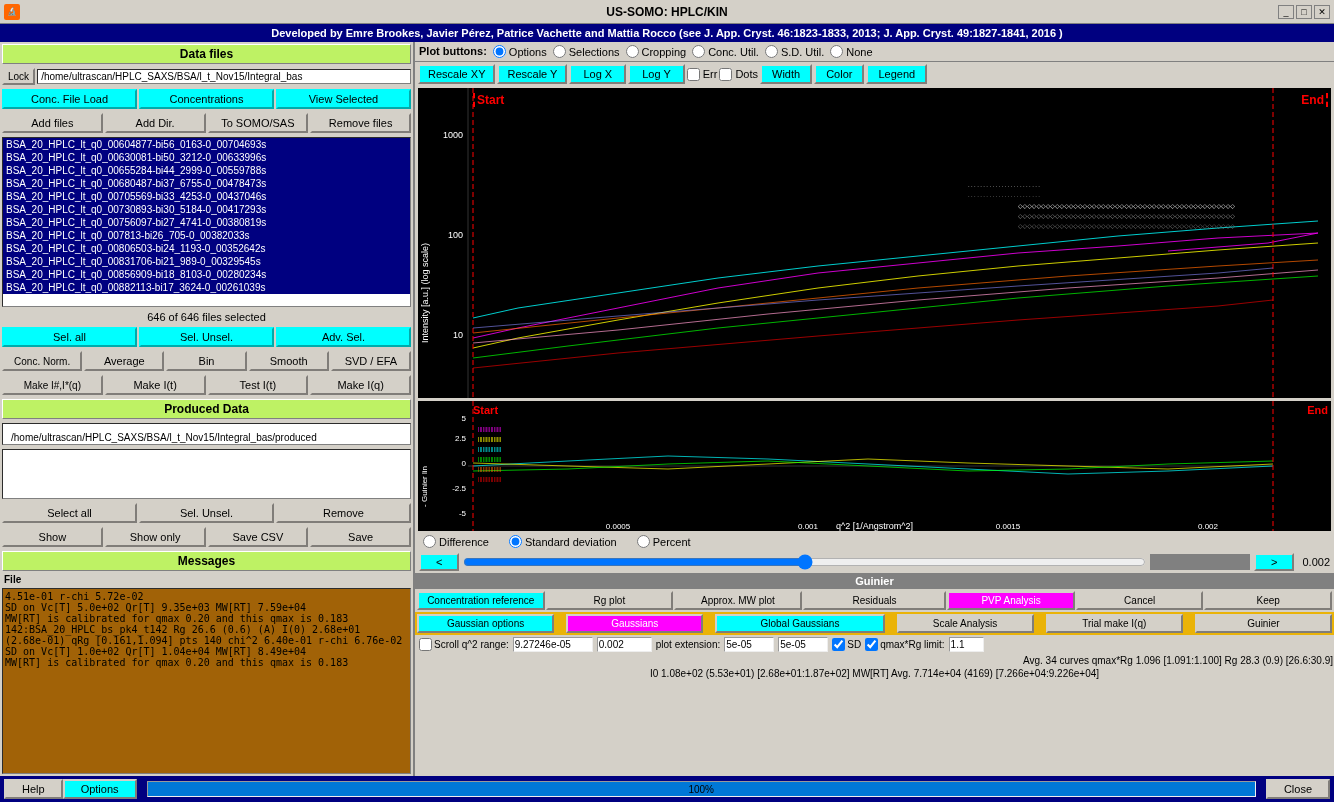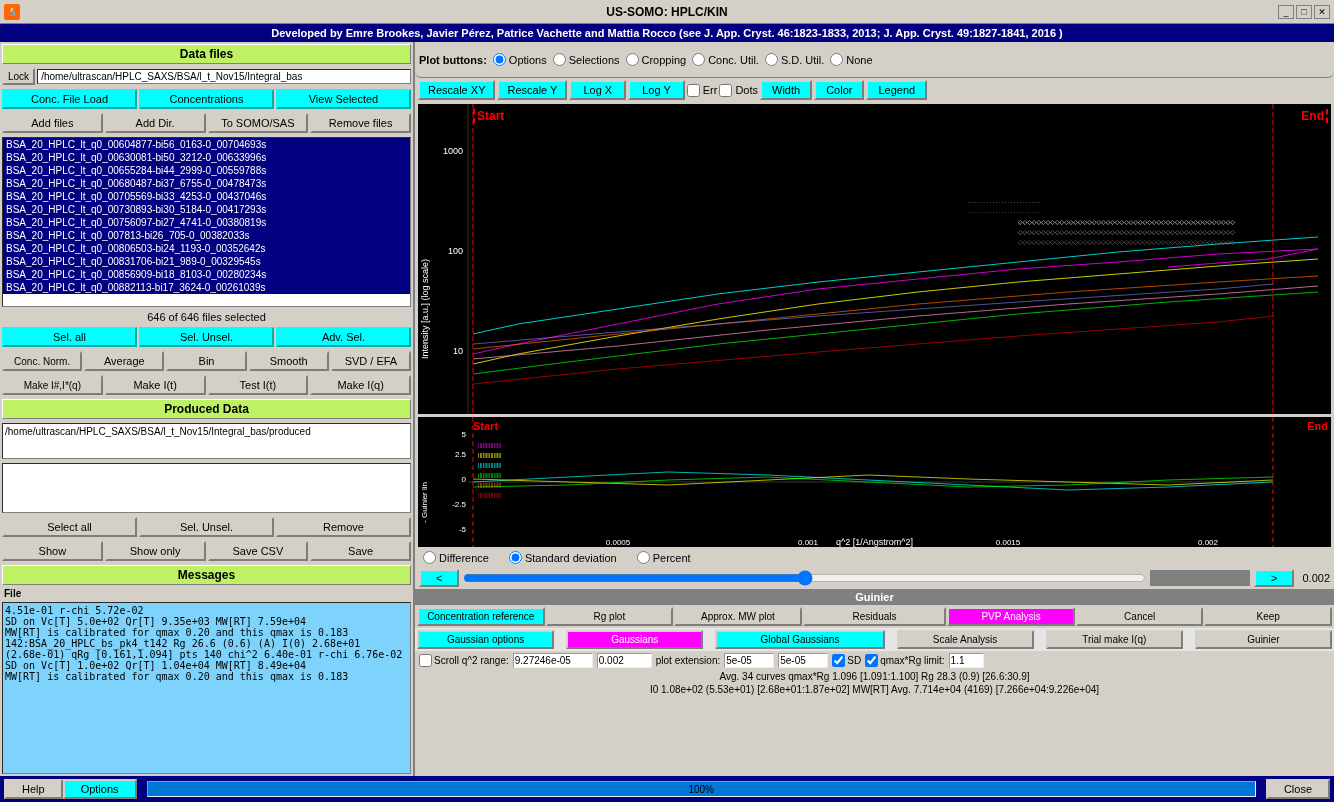--- a/index.html
+++ b/index.html
@@ -34,21 +34,21 @@
 
     
     .file-list { background: white; border: 1px inset #808080; height: 175px; overflow-y: scroll; margin: 2px; }
     .file-item { padding: 1px 3px; font-size: 10px; color: #000; cursor: pointer; white-space: nowrap; }
     .file-item.selected { background: #000080; color: white; }
 
     
     .status-text { text-align: center; font-size: 11px; padding: 2px; }
 
     
-    .produced-path { background: white; border: 1px inset #808080; margin: 2px; padding: 2px; font-size: 10px; height: 36px; overflow: hidden; }
+    .produced-path { background: white; border: 1px inset #808080; margin: 2px; padding: 8px; font-size: 10px; height: 22px; overflow: hidden; }
 
     
     .produced-list { background: white; border: 1px inset #808080; height: 60px; overflow-y: scroll; margin: 2px; }
 
     
     .messages-text { background: white; border: 1px inset #808080; margin: 2px; flex: 1; overflow-y: scroll; font-size: 10px; padding: 2px; font-family: monospace; }
     .radio-group { display: flex; align-items: center; gap: 3px; }
     .toolbar-btn { border: 2px outset #d4d0c8; background: #d4d0c8; padding: 2px 12px; font-size: 11px; cursor: pointer; }
     .toolbar-btn-cyan { background: #00ffff; }
     .checkbox-label { display: flex; align-items: center; gap: 3px; font-size: 11px; }
@@ -164,34 +164,34 @@
         <button class="btn">Save CSV</button>
         <button class="btn">Save</button>
       </div>
 
       <div class="section-header">
         <span>Messages</span>
       </div>
 
       <div style="padding:1px 4px; font-size:10px; font-weight:bold;">File</div>
 
-      <div class="messages-text" style="flex:1; min-height:80px; margin:2px; background:#7dd3fc; border:1px inset #808080; overflow-y:scroll; font-size:10px; font-family:monospace; padding:2px;">
+      <div class="messages-text" style="flex:1; min-height:80px; margin:2px; background:#a16207; border:1px inset #808080; overflow-y:scroll; font-size:10px; font-family:monospace; padding:2px;">
         <div>4.51e-01 r-chi 5.72e-02</div>
         <div>SD  on Vc[T] 5.0e+02 Qr[T] 9.35e+03 MW[RT] 7.59e+04</div>
         <div>MW[RT] is calibrated for qmax 0.20 and this qmax is 0.183</div>
         <div>142:BSA_20_HPLC_bs_pk4_t142 Rg 26.6 (0.6) (A) I(0) 2.68e+01 (2.68e-01) qRg [0.161,1.094] pts 140 chi^2 6.40e-01 r-chi 6.76e-02</div>
         <div>SD  on Vc[T] 1.0e+02 Qr[T] 1.04e+04 MW[RT] 8.49e+04</div>
         <div>MW[RT] is calibrated for qmax 0.20 and this qmax is 0.183</div>
       </div>
 
     </div>
 
     <div style="flex:1; display:flex; flex-direction:column; overflow:hidden;">
 
-      <div style="display:flex; align-items:center; padding:11px 4px; gap:6px; background:#d4d0c8; border-bottom:1px solid #808080;border-radius:6px;">
+      <div style="display:flex; padding:3px 4px; gap:6px; background:#d4d0c8; border-bottom:1px solid #808080;">
         <span style="font-weight:bold; font-size:11px;">Plot buttons:</span>
         <label class="radio-group">
             <input type="radio" name="plotbtn" checked="" style=""> 
             <span>Options</span>
           </label>
         <label class="radio-group">
             <input type="radio" name="plotbtn" style=""> 
             <span>Selections</span>
           </label>
         <label class="radio-group">
@@ -339,21 +339,21 @@
       <div style="display:flex; gap:1px; padding:2px 2px; background:#d4d0c8;">
         <button style="background:#00ffff; border:2px outset #d4d0c8; padding:2px 4px; font-size:10px; cursor:pointer; flex:1;">Concentration reference</button>
         <button style="background:#d4d0c8; border:2px outset #d4d0c8; padding:2px 4px; font-size:10px; cursor:pointer; flex:1;">Rg plot</button>
         <button style="background:#d4d0c8; border:2px outset #d4d0c8; padding:2px 4px; font-size:10px; cursor:pointer; flex:1;">Approx. MW plot</button>
         <button style="background:#d4d0c8; border:2px outset #d4d0c8; padding:2px 12px; font-size:10px; cursor:pointer; flex:1;">Residuals</button>
         <button style="background:#ff00ff; border:2px outset #d4d0c8; padding:2px 4px; font-size:10px; cursor:pointer; flex:1; color:white;">PVP Analysis</button>
         <button style="background:#d4d0c8; border:2px outset #d4d0c8; padding:2px 4px; font-size:10px; cursor:pointer; flex:1;">Cancel</button>
         <button style="background:#d4d0c8; border:2px outset #d4d0c8; padding:2px 4px; font-size:10px; cursor:pointer; flex:1;">Keep</button>
       </div>
 
-      <div style="display:flex; gap:12px; padding:2px 2px; background:#e5e5e5;">
+      <div style="display:flex; gap:12px; padding:2px 2px; background:#eab308;">
         <button style="background:#00ffff; border:2px outset #d4d0c8; padding:2px 4px; font-size:10px; cursor:pointer; flex:1;">Gaussian options</button>
         <button style="background:#ff00ff; border:2px outset #d4d0c8; padding:2px 4px; font-size:10px; cursor:pointer; flex:1; color:white;">Gaussians</button>
         <button style="background:#00ffff; border:2px outset #d4d0c8; padding:2px 20px; font-size:10px; cursor:pointer; flex:1;">Global Gaussians</button>
         <button style="background:#d4d0c8; border:2px outset #d4d0c8; padding:2px 4px; font-size:10px; cursor:pointer; flex:1;">Scale Analysis</button>
         <button style="background:#d4d0c8; border:2px outset #d4d0c8; padding:2px 4px; font-size:10px; cursor:pointer; flex:1;">Trial make I(q)</button>
         <button style="background:#d4d0c8; border:2px outset #d4d0c8; padding:2px 4px; font-size:10px; cursor:pointer; flex:1;">Guinier</button>
       </div>
 
       <div style="display:flex; align-items:center; gap:4px; padding:2px 4px; background:#d4d0c8; font-size:10px;">
         <label style="display:flex; align-items:center; gap:2px;">
@@ -369,21 +369,21 @@
             <input type="checkbox" checked="" style=""> 
             <span>SD</span>
           </label>
         <label style="display:flex; align-items:center; gap:2px;">
             <input type="checkbox" checked="" style=""> 
             <span>qmax*Rg limit:</span>
           </label>
         <input type="text" style="width: 35px; border: 1px inset; padding: 1px; font-size: 10px; background: white;" value="1.1">
       </div>
 
-      <div style="text-align:center; font-size:10px; padding:1px; background:#d4d0c8;">
+      <div style="text-align:right; font-size:10px; padding:1px; background:#d4d0c8;">
         <span>Avg. 34 curves  qmax*Rg 1.096 [1.091:1.100]  Rg 28.3 (0.9) [26.6:30.9]</span>
       </div>
       <div style="text-align:center; font-size:10px; padding:1px; background:#d4d0c8;">
         <span>I0 1.08e+02 (5.53e+01) [2.68e+01:1.87e+02]  MW[RT] Avg.  7.714e+04 (4169) [7.266e+04:9.226e+04]</span>
       </div>
 
     </div>
   </div>
 
   <div style="background:#000080; display:flex; align-items:center; padding:2px 4px; height:26px;">

